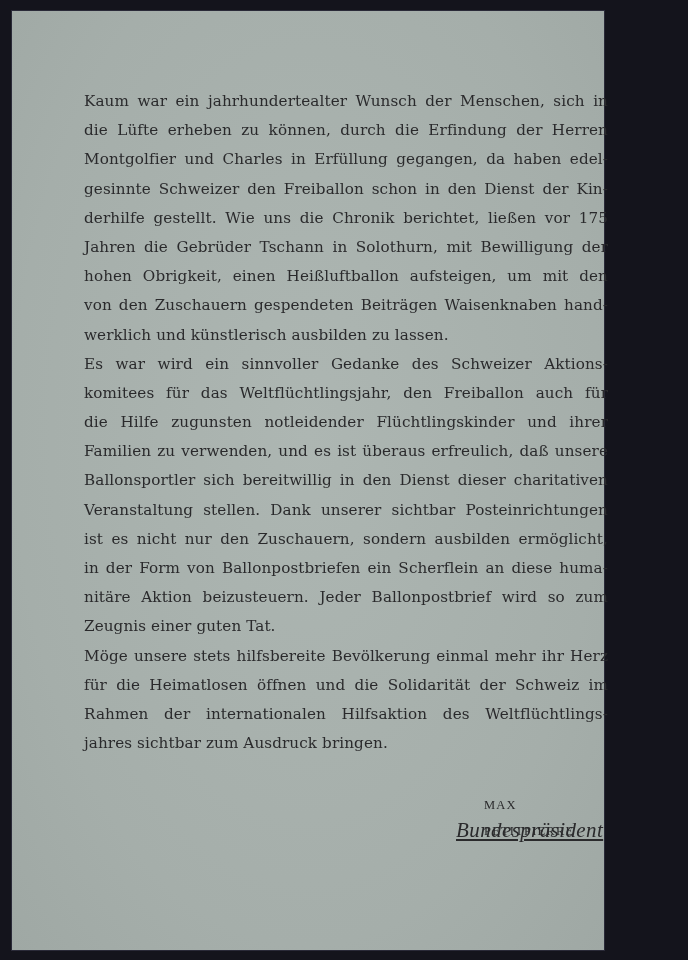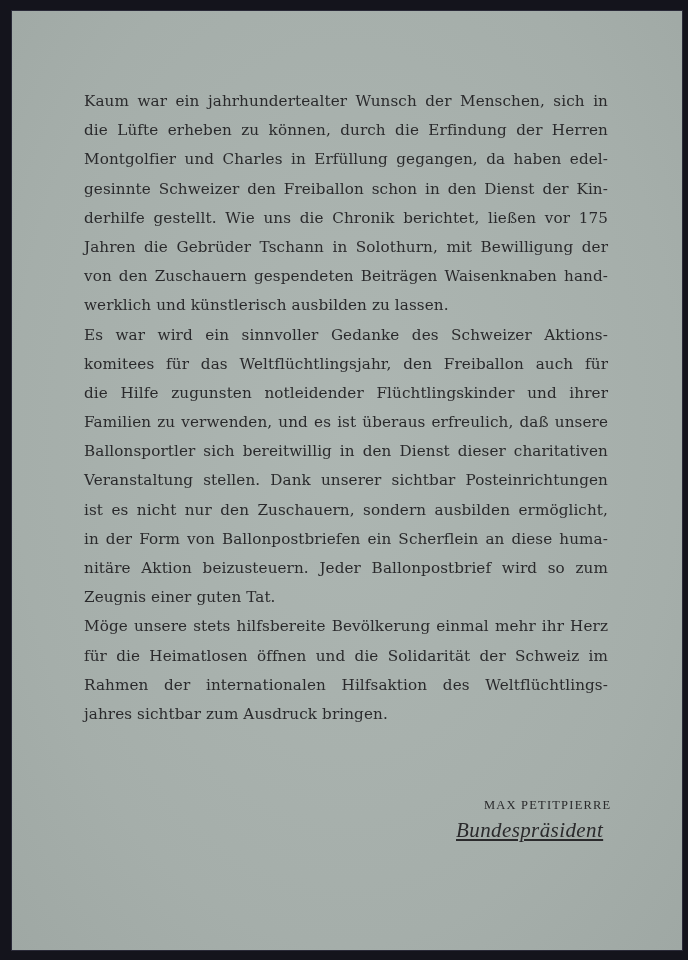--- a/index.html
+++ b/index.html
@@ -7,21 +7,21 @@
       padding: 0;
       width: 688px;
       height: 960px;
       background: #14141c;
       overflow: hidden;
     }
     .paper {
       position: absolute;
       left: 12px;
       top: 11px;
-      width: 670px;
+      width: 592px;
       height: 939px;
       background: #a8b1ad;
       background-image: radial-gradient(ellipse at 50% 45%, #adb6b2 0%, #a5aeaa 70%, #9fa8a4 100%);
       box-shadow: 0 0 0 1px #2a2a38;
     }
     .text-block {
       position: absolute;
       left: 72px;
       top: 76px;
       width: 524px;
@@ -70,20 +70,21 @@
 
 <div class="paper">
   <div class="text-block">
     <div>
       <span class="line">Kaum war ein jahrhundertealter Wunsch der Menschen, sich in</span>
       <span class="line">die Lüfte erheben zu können, durch die Erfindung der Herren</span>
       <span class="line">Montgolfier und Charles in Erfüllung gegangen, da haben edel-</span>
       <span class="line">gesinnte Schweizer den Freiballon schon in den Dienst der Kin-</span>
       <span class="line">derhilfe gestellt. Wie uns die Chronik berichtet, ließen vor 175</span>
       <span class="line">Jahren die Gebrüder Tschann in Solothurn, mit Bewilligung der</span>
+      <span class="line">hohen Obrigkeit, einen Heißluftballon aufsteigen, um mit den</span>
       <span class="line">von den Zuschauern gespendeten Beiträgen Waisenknaben hand-</span>
       <span class="line last">werklich und künstlerisch ausbilden zu lassen.</span>
     </div>
     <div>
       <span class="line">Es war wird ein sinnvoller Gedanke des Schweizer Aktions-</span>
       <span class="line">komitees für das Weltflüchtlingsjahr, den Freiballon auch für</span>
       <span class="line">die Hilfe zugunsten notleidender Flüchtlingskinder und ihrer</span>
       <span class="line">Familien zu verwenden, und es ist überaus erfreulich, daß unsere</span>
       <span class="line">Ballonsportler sich bereitwillig in den Dienst dieser charitativen</span>
       <span class="line">Veranstaltung stellen. Dank unserer sichtbar Posteinrichtungen</span>

